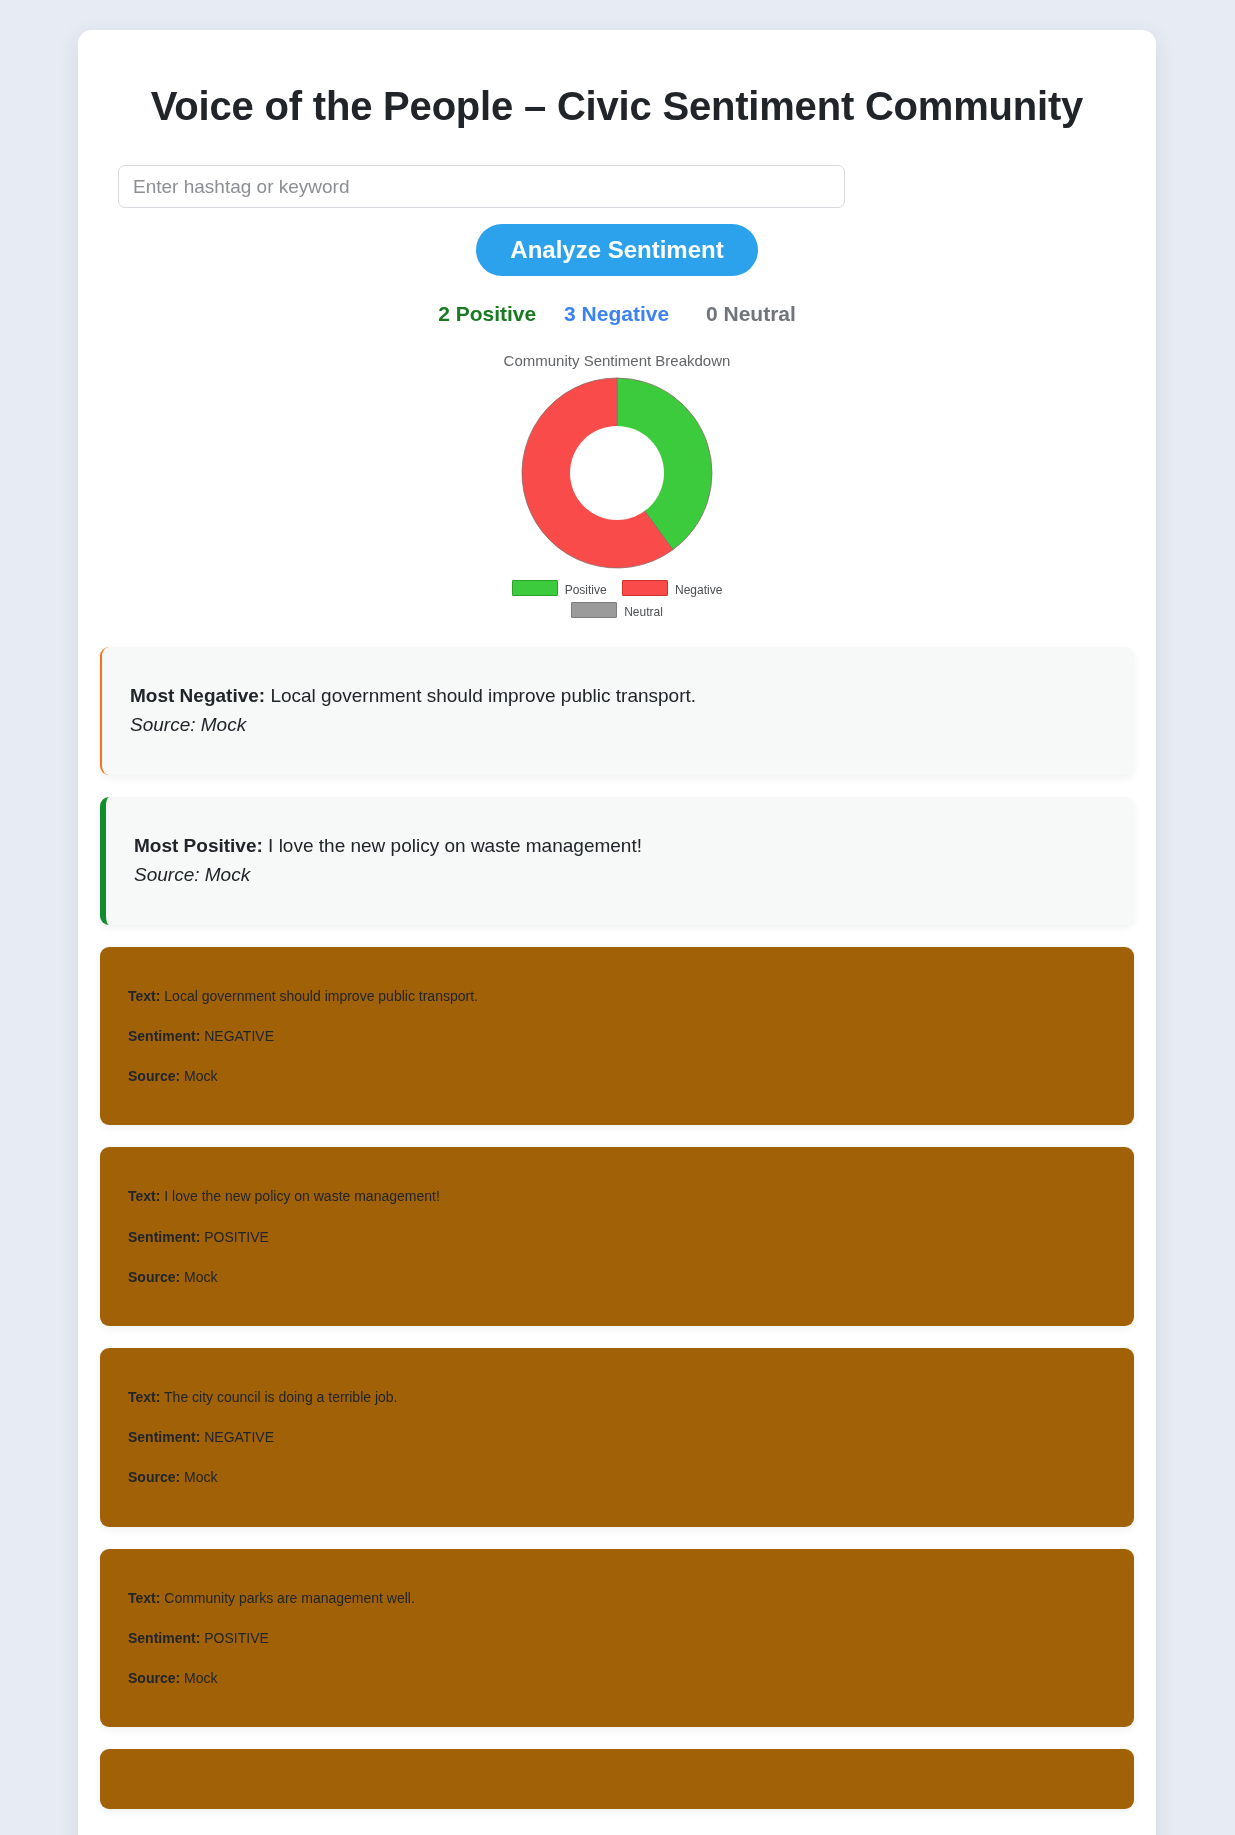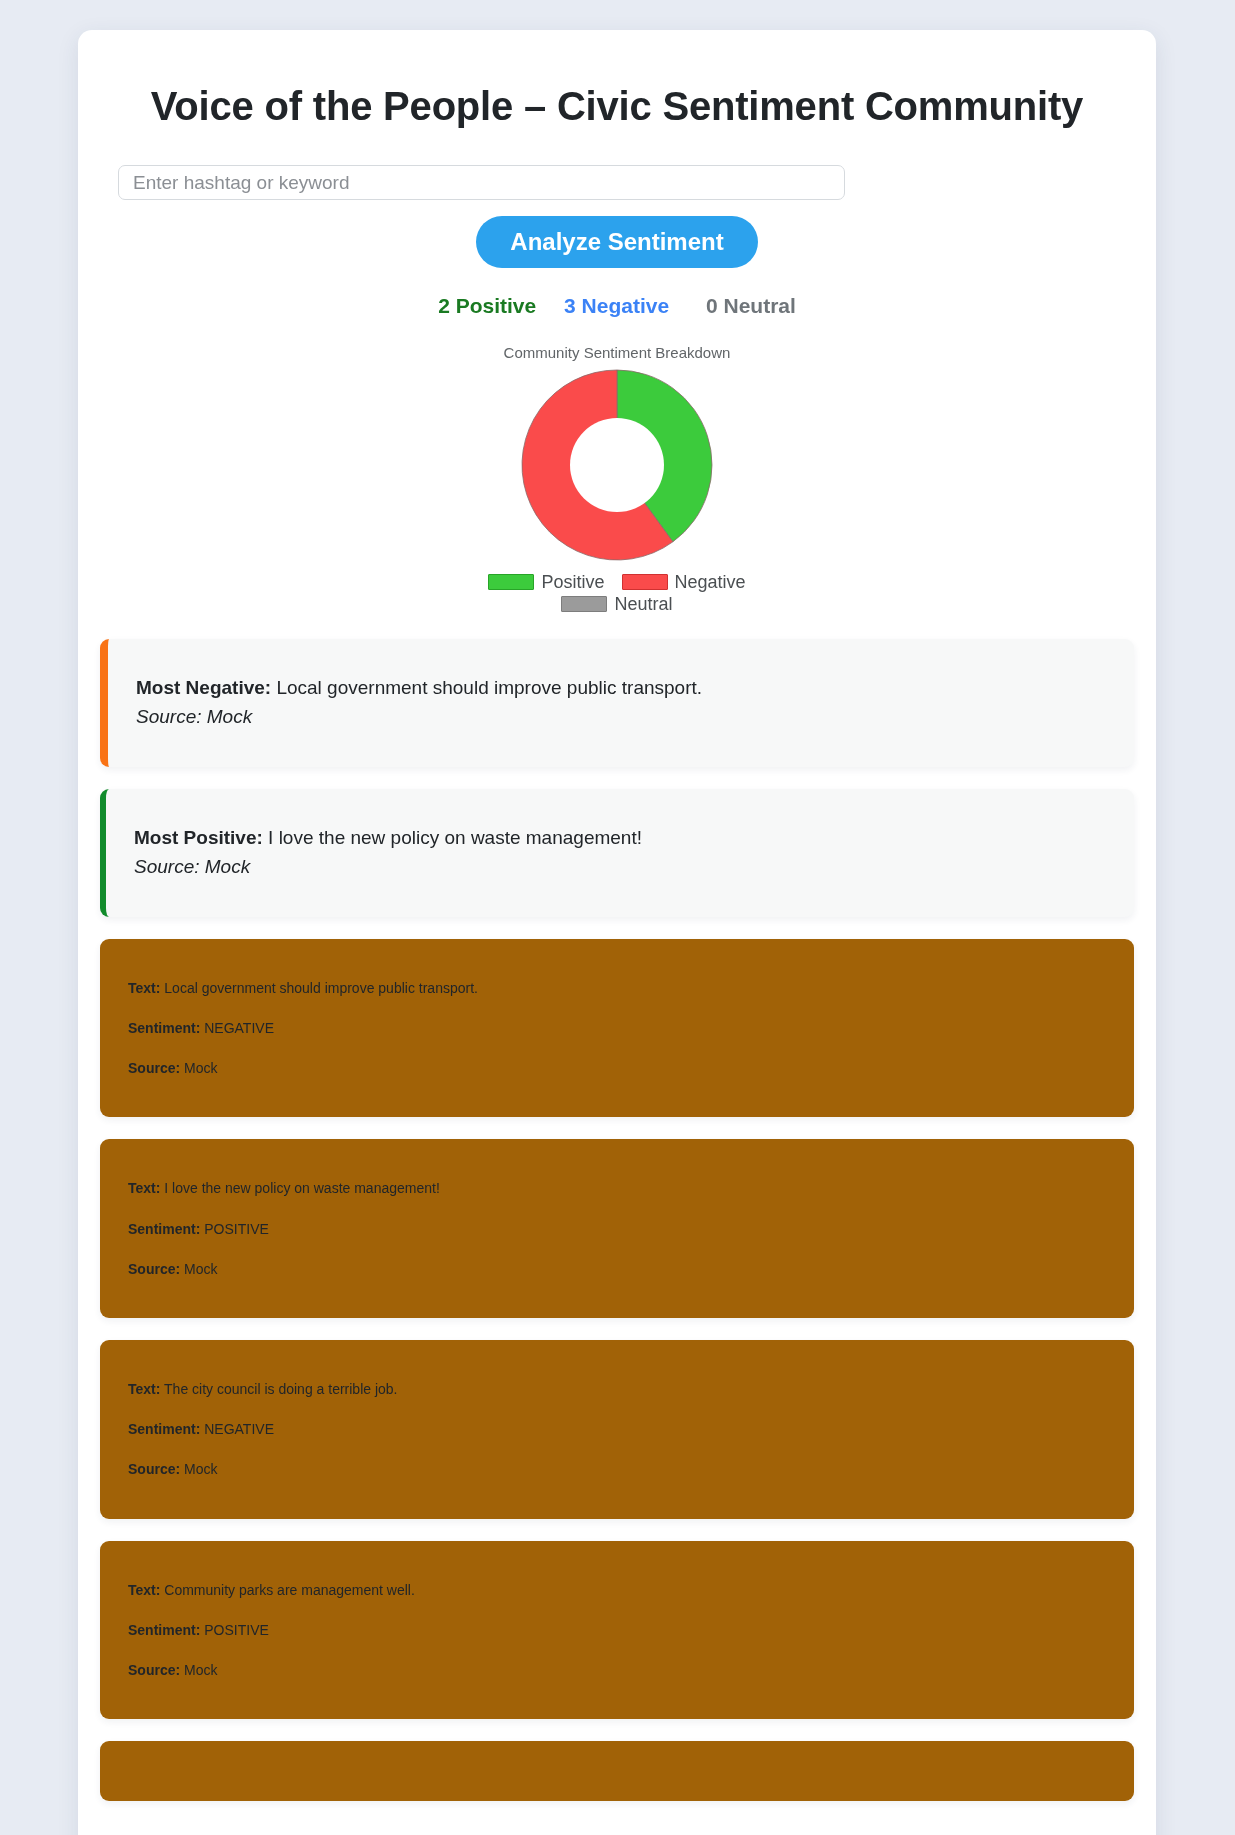--- a/index.html
+++ b/index.html
@@ -33,21 +33,21 @@
     color: #212529;
     letter-spacing: -0.2px;
   }
   .search-row {
     padding: 36px 40px 0 40px;
   }
   .search-input {
     display: block;
     box-sizing: border-box;
     width: 727px;
-    height: 35px;
+    height: 43px;
     padding: 6px 14px;
     font-size: 19px;
     font-family: "Liberation Sans", sans-serif;
     color: #212529;
     background: #ffffff;
     border: 1px solid #d6dade;
     border-radius: 7px;
     outline: none;
   }
   .search-input::placeholder {
@@ -94,21 +94,21 @@
     position: relative;
     width: 192px;
     height: 192px;
     margin: 0 auto;
   }
   .donut-wrap svg { display: block; }
   .legend {
     margin: 10px auto 0 auto;
     width: 270px;
     text-align: center;
-    font-size: 18px;
+    font-size: 12px;
     color: #4b4f52;
     line-height: 22px;
   }
   .legend-item {
     display: inline-block;
     margin: 0 6px;
     white-space: nowrap;
   }
   .swatch {
     display: inline-block;
@@ -128,21 +128,21 @@
     position: relative;
     background: #f7f8f8;
     border-radius: 9px;
     box-shadow: 0 3px 7px rgba(40,55,90,0.07);
     padding: 36px 26px 36px 28px;
     margin-bottom: 22px;
     font-size: 19px;
     color: #212529;
     line-height: 1.42;
   }
-  .highlight-card.negative { border-left: 8px solid #f97316; }
+  .highlight-card.negative { border-left: 2px solid #f97316; }
   .highlight-card.positive { border-left: 6px solid #128c2c; }
   .highlight-card .src {
     font-style: italic;
     display: block;
     margin-top: 2px;
   }
   .label-bold { font-weight: bold; }
 
   .result-card {
     background: #a16207;

